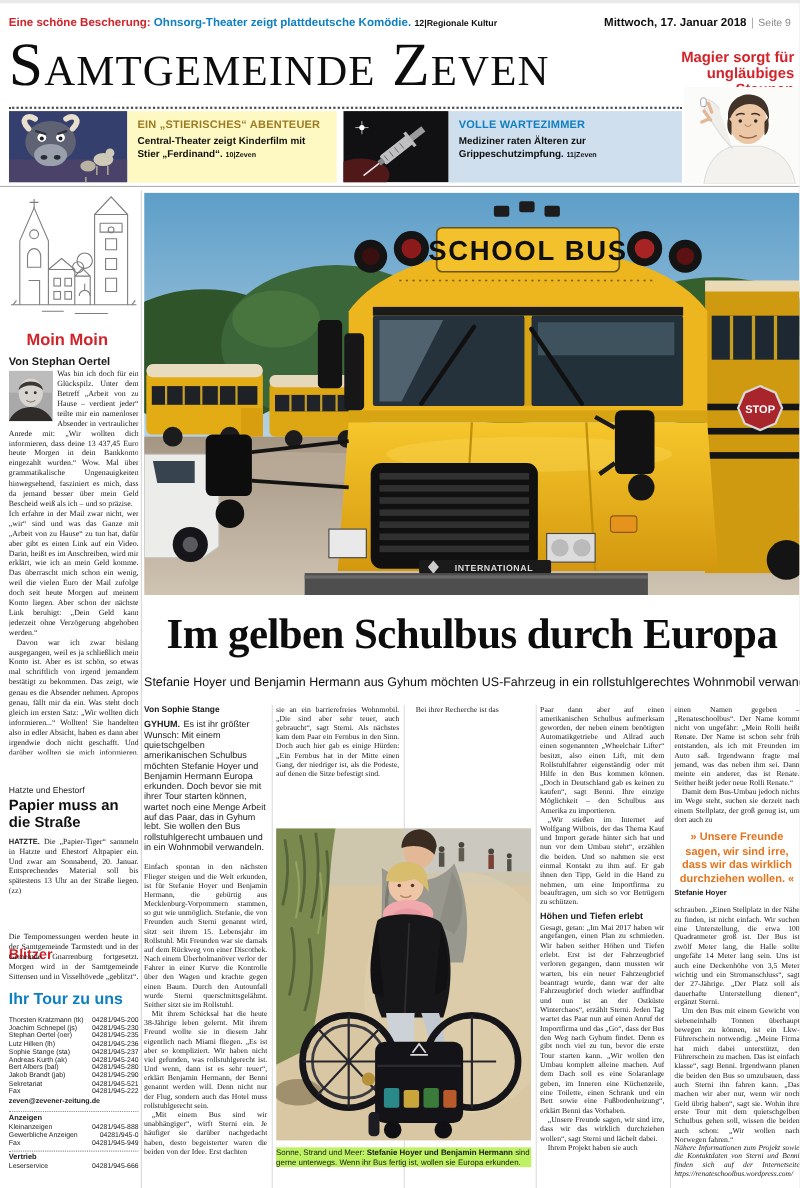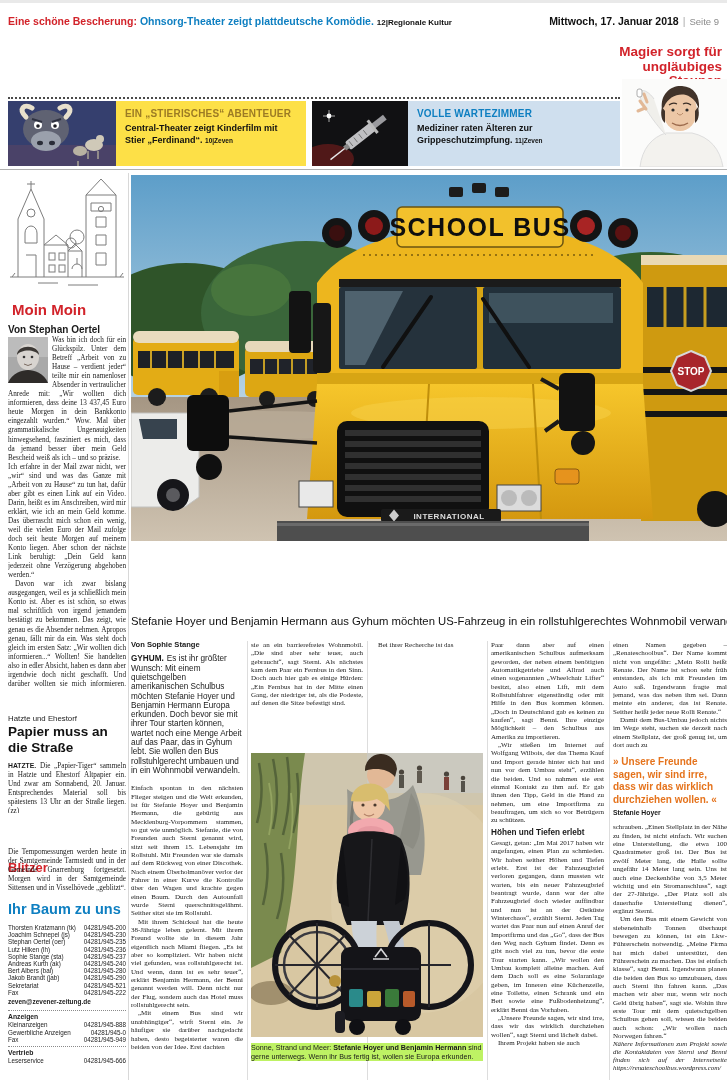--- a/index.html
+++ b/index.html
@@ -27,34 +27,34 @@
 
   
   .magier{position:absolute;left:604px;top:42px;width:118px;text-align:right;
           font-family:"Liberation Sans",sans-serif;}
   .magier-title{color:#d2232a;font-weight:bold;font-size:13.5px;line-height:14.5px;}
   .magier-ref{font-weight:bold;font-size:8.5px;line-height:9px;margin-top:2px;color:#111;}
   .magier-photo{position:absolute;left:622px;top:76px;width:105px;height:88px;}
 
   
   .t-img1{position:absolute;left:8px;top:98px;width:108px;height:65px;overflow:hidden;}
-  .t-box1{position:absolute;left:116px;top:98px;width:190px;height:65px;background:#fde047;box-sizing:border-box;padding:7px 9px;}
+  .t-box1{position:absolute;left:116px;top:98px;width:190px;height:65px;background:#fef9c3;box-sizing:border-box;padding:7px 9px;}
   .t-img2{position:absolute;left:312px;top:98px;width:96px;height:65px;overflow:hidden;}
   .t-box2{position:absolute;left:408px;top:98px;width:212px;height:65px;background:#cfdfee;box-sizing:border-box;padding:7px 9px;}
   .t-title{font-family:"Liberation Sans",sans-serif;font-weight:bold;font-size:10px;letter-spacing:.2px;}
   .t-title.gold{color:#9c7b24;}
   .t-title.blue{color:#0e7fc1;}
   .t-text{font-family:"Liberation Sans",sans-serif;font-weight:bold;font-size:9px;line-height:12px;margin-top:3px;color:#111;}
   .t-ref{font-size:6.5px;}
   .teaser-rule{position:absolute;left:0;top:166px;width:727px;border-top:1px solid #b0b0b0;}
 
   
   .sidebar{position:absolute;left:8px;top:170px;width:118px;height:908px;overflow:hidden;}
   .town{position:absolute;left:0;top:0;width:118px;height:120px;}
-  .moin-title{position:absolute;left:4px;top:128px;font-family:"Liberation Sans",sans-serif;
+  .moin-title{position:absolute;left:16px;top:128px;font-family:"Liberation Sans",sans-serif;
               font-weight:bold;font-size:15px;color:#d2232a;}
   .moin-byline{position:absolute;left:0;top:151px;font-family:"Liberation Sans",sans-serif;
                font-weight:bold;font-size:10px;}
   .moin-body{position:absolute;left:0;top:163px;width:118px;height:350px;overflow:hidden;
              font-size:7.2px;line-height:9.05px;text-align:justify;hyphens:auto;}
   .author{float:left;width:40px;height:46px;margin:1px 4px 1px 0;}
   .moin-body p{margin:0;}
   .ind{text-indent:7px;}
   .papier-kicker{position:absolute;left:0;top:541px;font-family:"Liberation Sans",sans-serif;font-size:7.8px;color:#222;}
   .papier-title{position:absolute;left:0;top:551px;font-family:"Liberation Sans",sans-serif;
@@ -98,41 +98,42 @@
   .c2{left:120px;width:112px;}
   .c3{left:240px;width:112px;}
   .c4{left:360px;width:113px;}
   .c5{left:482px;width:114px;}
   .byline{font-family:"Liberation Sans",sans-serif;font-weight:bold;font-size:7.6px;margin-bottom:5px;}
   .alead{font-family:"Liberation Sans",sans-serif;font-size:8.2px;line-height:9.3px;
          text-align:left;margin-bottom:9px;}
   .lead-loc{font-weight:bold;margin-right:3px;}
   .c4sub{font-family:"Liberation Sans",sans-serif;font-weight:bold;font-size:8.2px;margin:4px 0 2px;text-align:left;}
   .pullquote{font-family:"Liberation Sans",sans-serif;font-weight:bold;font-size:10px;line-height:12.4px;
-             color:#e5731c;text-align:left;margin:7px 0 3px;}
+             color:#e5731c;text-align:center;margin:7px 0 3px;}
   .pq-attr{font-family:"Liberation Sans",sans-serif;font-weight:bold;font-size:6.8px;margin-bottom:6px;text-align:left;}
   .note{font-style:italic;font-size:6.8px;line-height:8px;margin-top:2px;}
   .cphoto{position:absolute;left:120px;top:112px;width:232px;height:284px;z-index:2;overflow:hidden;}
   .cphoto-cap{position:absolute;left:120px;top:402px;width:232px;z-index:2;background:#bef264;
               font-family:"Liberation Sans",sans-serif;font-size:7.2px;line-height:9px;color:#1a1a1a;}
 </style>
 </head>
 <body>
 
 <div class="page">
 
   <div class="topbar">
     <span class="tb-red">Eine schöne Bescherung:</span>
     <span class="tb-blue">Ohnsorg-Theater zeigt plattdeutsche Komödie.</span>
     <span class="tb-ref">12|Regionale Kultur</span>
     <span class="tb-right">
       <span class="tb-date">Mittwoch, 17. Januar 2018</span><span class="tb-sep">|</span><span class="tb-page">Seite 9</span>
     </span>
   </div>
 
+  <h1 class="masthead">Samtgemeinde Zeven</h1>
   <div class="dotline"></div>
 
   <div class="magier">
     <div class="magier-title">Magier sorgt für ungläubiges Staunen</div>
     <div class="magier-ref">12|Regionale Kultur</div>
   </div>
   <div class="magier-photo">
     <svg viewBox="0 0 105 88" width="105" height="88">
       <rect width="105" height="88" fill="#fbfbfa"></rect>
       <path d="M18,88 C20,70 30,58 44,54 L70,54 C88,58 98,70 101,88 Z" fill="#f3f2ee" stroke="#ddd" stroke-width="1"></path>
@@ -256,21 +257,21 @@
 
     <div class="papier-kicker">Hatzte und Ehestorf</div>
     <div class="papier-title">Papier muss an die Straße</div>
     <div class="papier-text">
       <span class="smallcaps-lead">HATZTE. </span><span>Die „Papier-Tiger“ sammeln in Hatzte und Ehestorf Altpapier ein. Und zwar am Sonnabend, 20. Januar. Entsprechendes Material soll bis spätestens 13 Uhr an der Straße liegen. (zz)</span>
     </div>
 
     <div class="blitzer-title">Blitzer</div>
     <div class="blitzer-text">Die Tempomessungen werden heute in der Samtgemeinde Tarmstedt und in der Gemeinde Gnarrenburg fortgesetzt. Morgen wird in der Samtgemeinde Sittensen und in Visselhövede „geblitzt“.</div>
 
-    <div class="contacts-title">Ihr Baum zu uns</div>
+    <div class="contacts-title">Ihr Tour zu uns</div>
     <div class="contacts">
       <div class="crow">
           <span>Thorsten Kratzmann (tk)</span>
           <span>04281/945-200</span>
         </div>
       <div class="crow">
           <span>Joachim Schnepel (js)</span>
           <span>04281/945-230</span>
         </div>
       <div class="crow">
@@ -463,20 +464,21 @@
             <rect x="250" y="334" width="120" height="13" rx="2" fill="#1a1a1a"></rect>
             <polygon points="258,340.5 263,334.5 268,340.5 263,346.5" fill="#cccccc"></polygon>
             <text x="318" y="344" text-anchor="middle" font-family="Liberation Sans,sans-serif" font-weight="bold" font-size="8" letter-spacing=".5" fill="#dddddd">INTERNATIONAL</text>
           </g>
           <rect x="146" y="346" width="312" height="20" fill="#4e4e4e"></rect>
           <rect x="146" y="348" width="312" height="3" fill="#6a6a6a"></rect>
         </g>
       </svg>
     </div>
 
+    <h2 class="headline">Im gelben Schulbus durch Europa</h2>
     <div class="subhead">Stefanie Hoyer und Benjamin Hermann aus Gyhum möchten US-Fahrzeug in ein rollstuhlgerechtes Wohnmobil verwandeln</div>
 
     <div class="abody">
       <div class="colrule" style="left:116px"></div>
       <div class="colrule" style="left:236px"></div>
       <div class="colrule" style="left:356px"></div>
       <div class="colrule" style="left:478px"></div>
 
       <div class="acol c1">
         <div class="byline">Von Sophie Stange</div>

